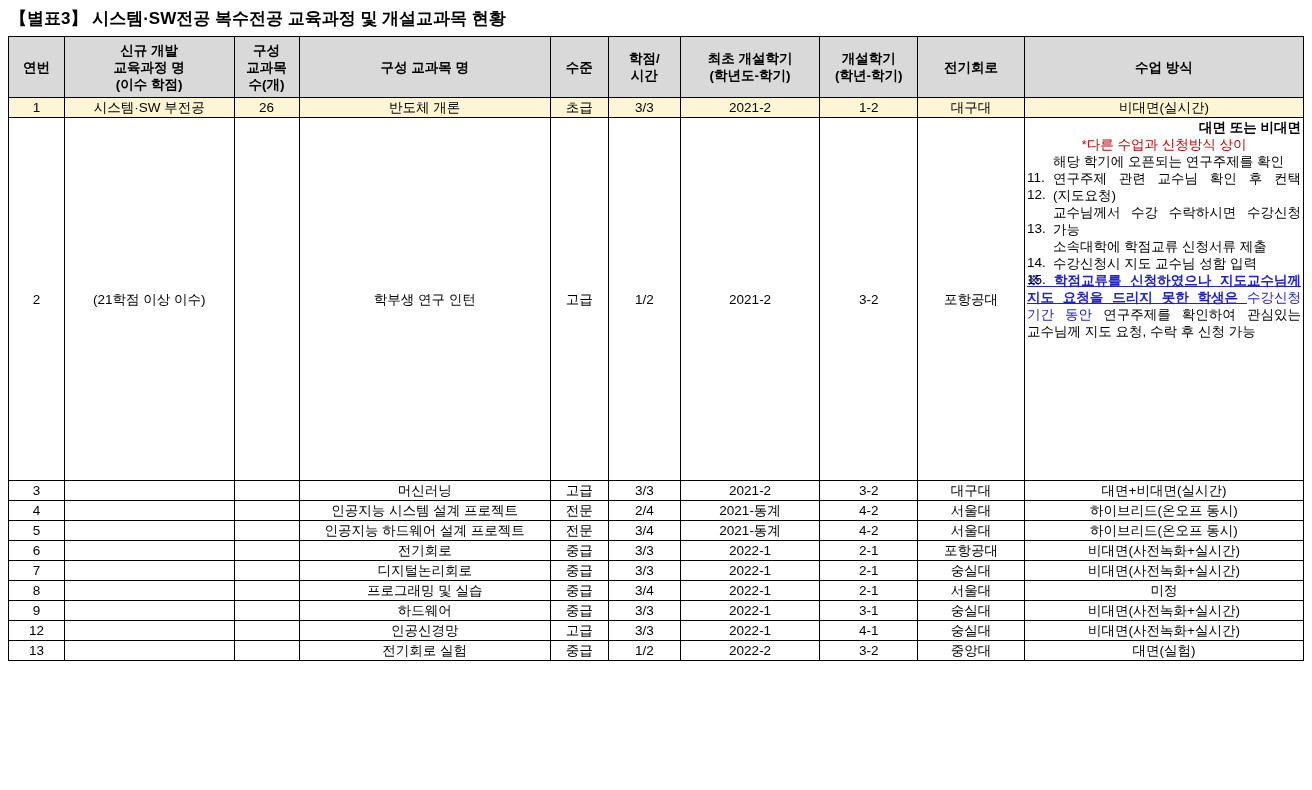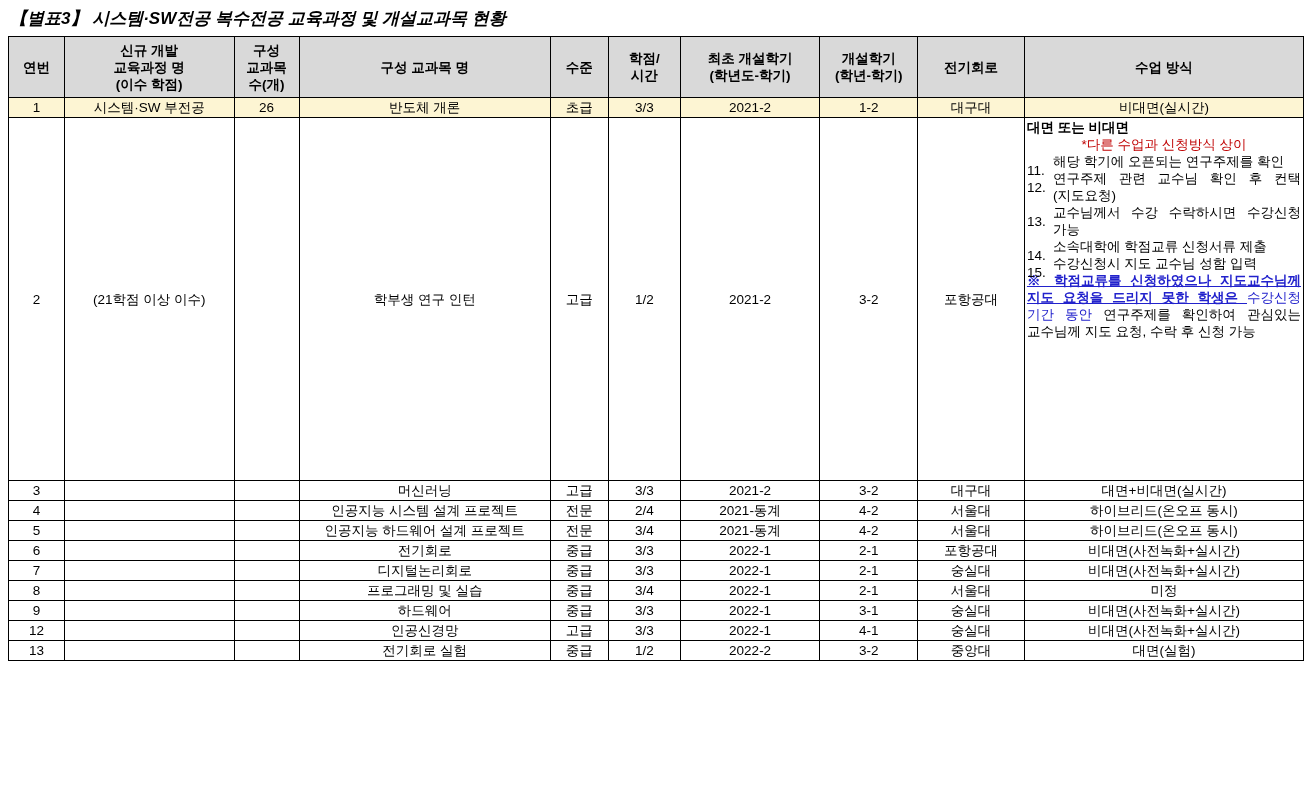--- a/index.html
+++ b/index.html
@@ -18,21 +18,20 @@
     width: 1312px;
     box-sizing: border-box;
     padding: 6px 8px 0 8px;
   }
   .doc-title {
     font-size: 17px;
     font-weight: bold;
     line-height: 22px;
     margin: 2px 0 6px 2px;
     white-space: nowrap;
-    font-style: italic;
   }
   table.grid {
     border-collapse: collapse;
     table-layout: fixed;
     width: 1296px;
     border: 1.5px solid #000;
   }
   table.grid th, table.grid td {
     border: 1px solid #000;
     font-size: 13.5px;
@@ -68,21 +67,21 @@
   .cell-univ { width: 92px; }
   .cell-method { width: 240px; }
 
   .notes {
     text-align: left;
     padding: 2px 4px 3px 4px;
     font-size: 13px;
     line-height: 17.5px;
   }
   .notes .nt-head {
-    text-align: left;
+    text-align: right;
     font-weight: bold;
   }
   .notes .nt-red {
     color: #c00000;
     font-weight: normal;
     text-align: center;
   }
   .notes ol {
     margin: 0;
     padding: 0;
@@ -90,21 +89,21 @@
   }
   .notes ol li {
     position: relative;
     padding-left: 26px;
     text-align: justify;
     margin: 0;
   }
   .notes ol li .num {
     position: absolute;
     left: 0;
-    top: 9px;
+    top: 16px;
   }
   .notes .para {
     text-align: justify;
     text-justify: inter-character;
   }
   .notes .mark {
     color: #2222cc;
     font-weight: bold;
     text-decoration: underline;
   }

